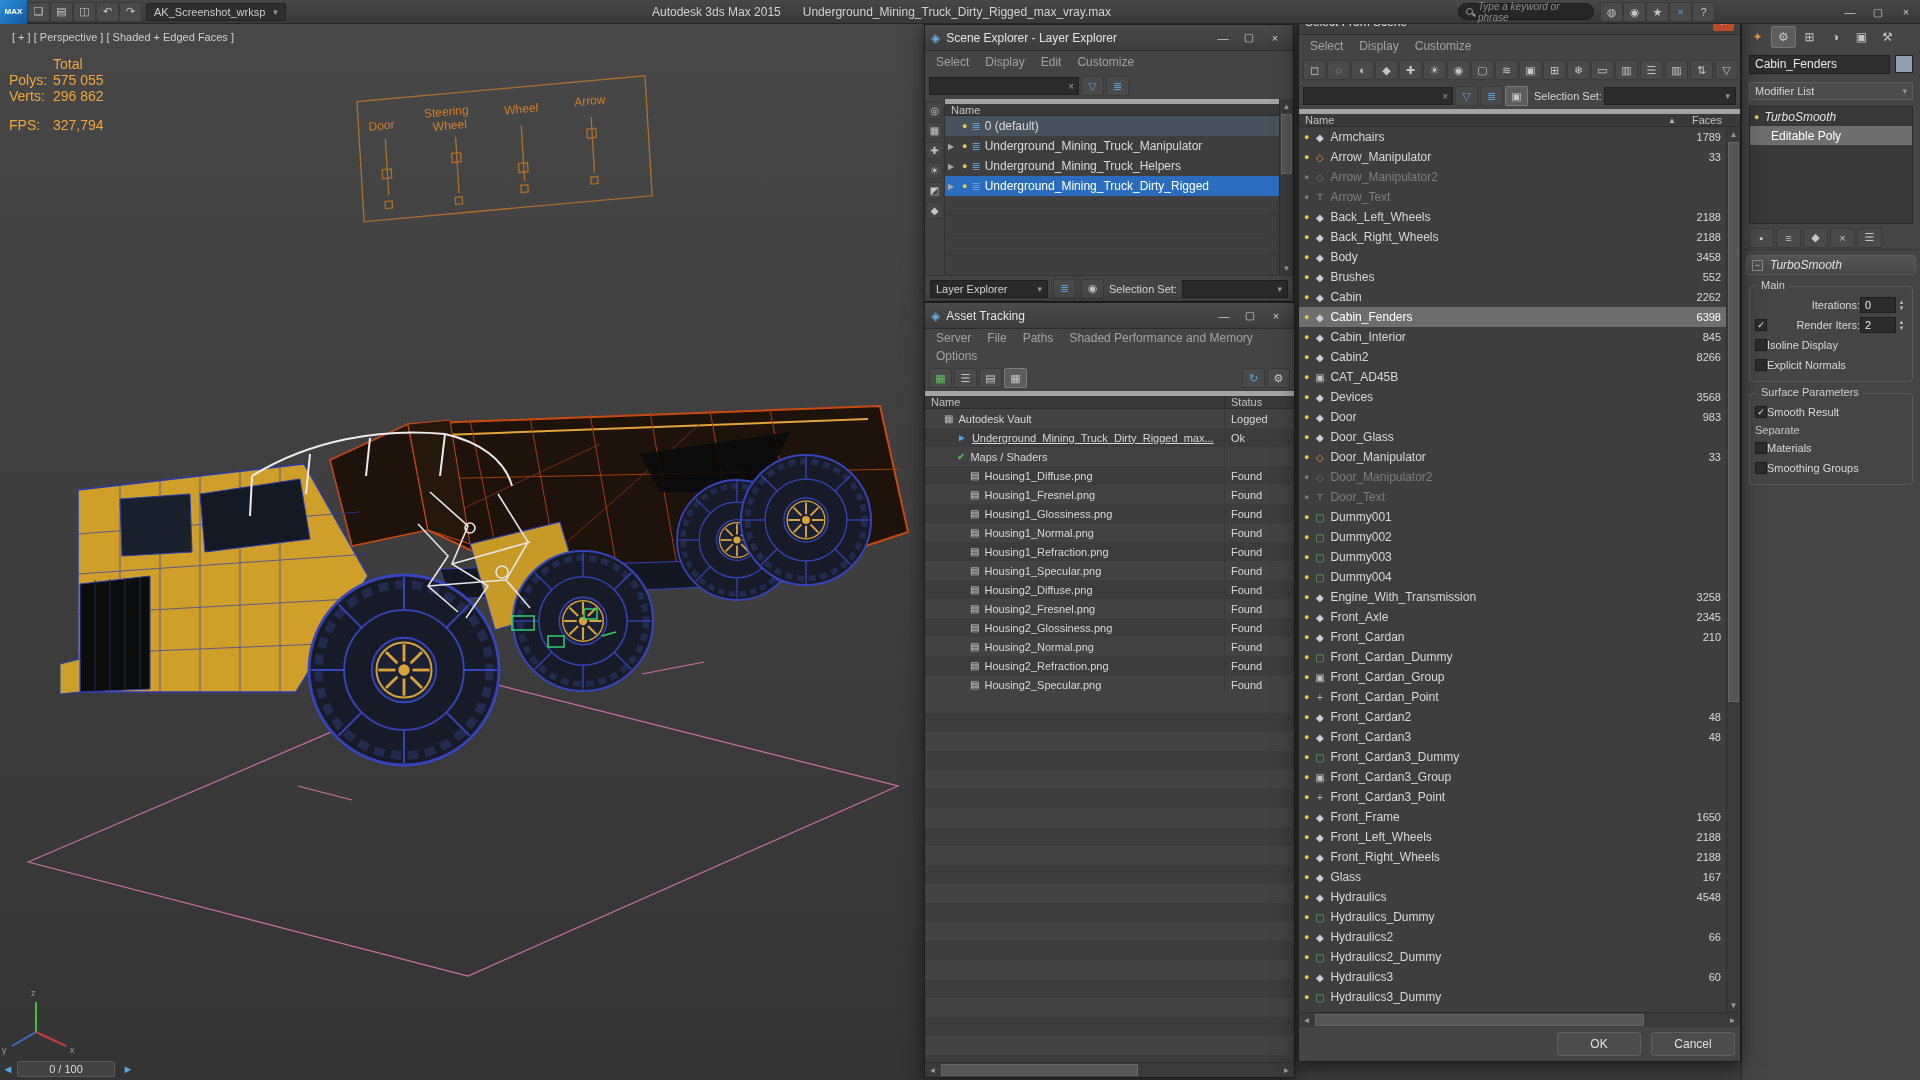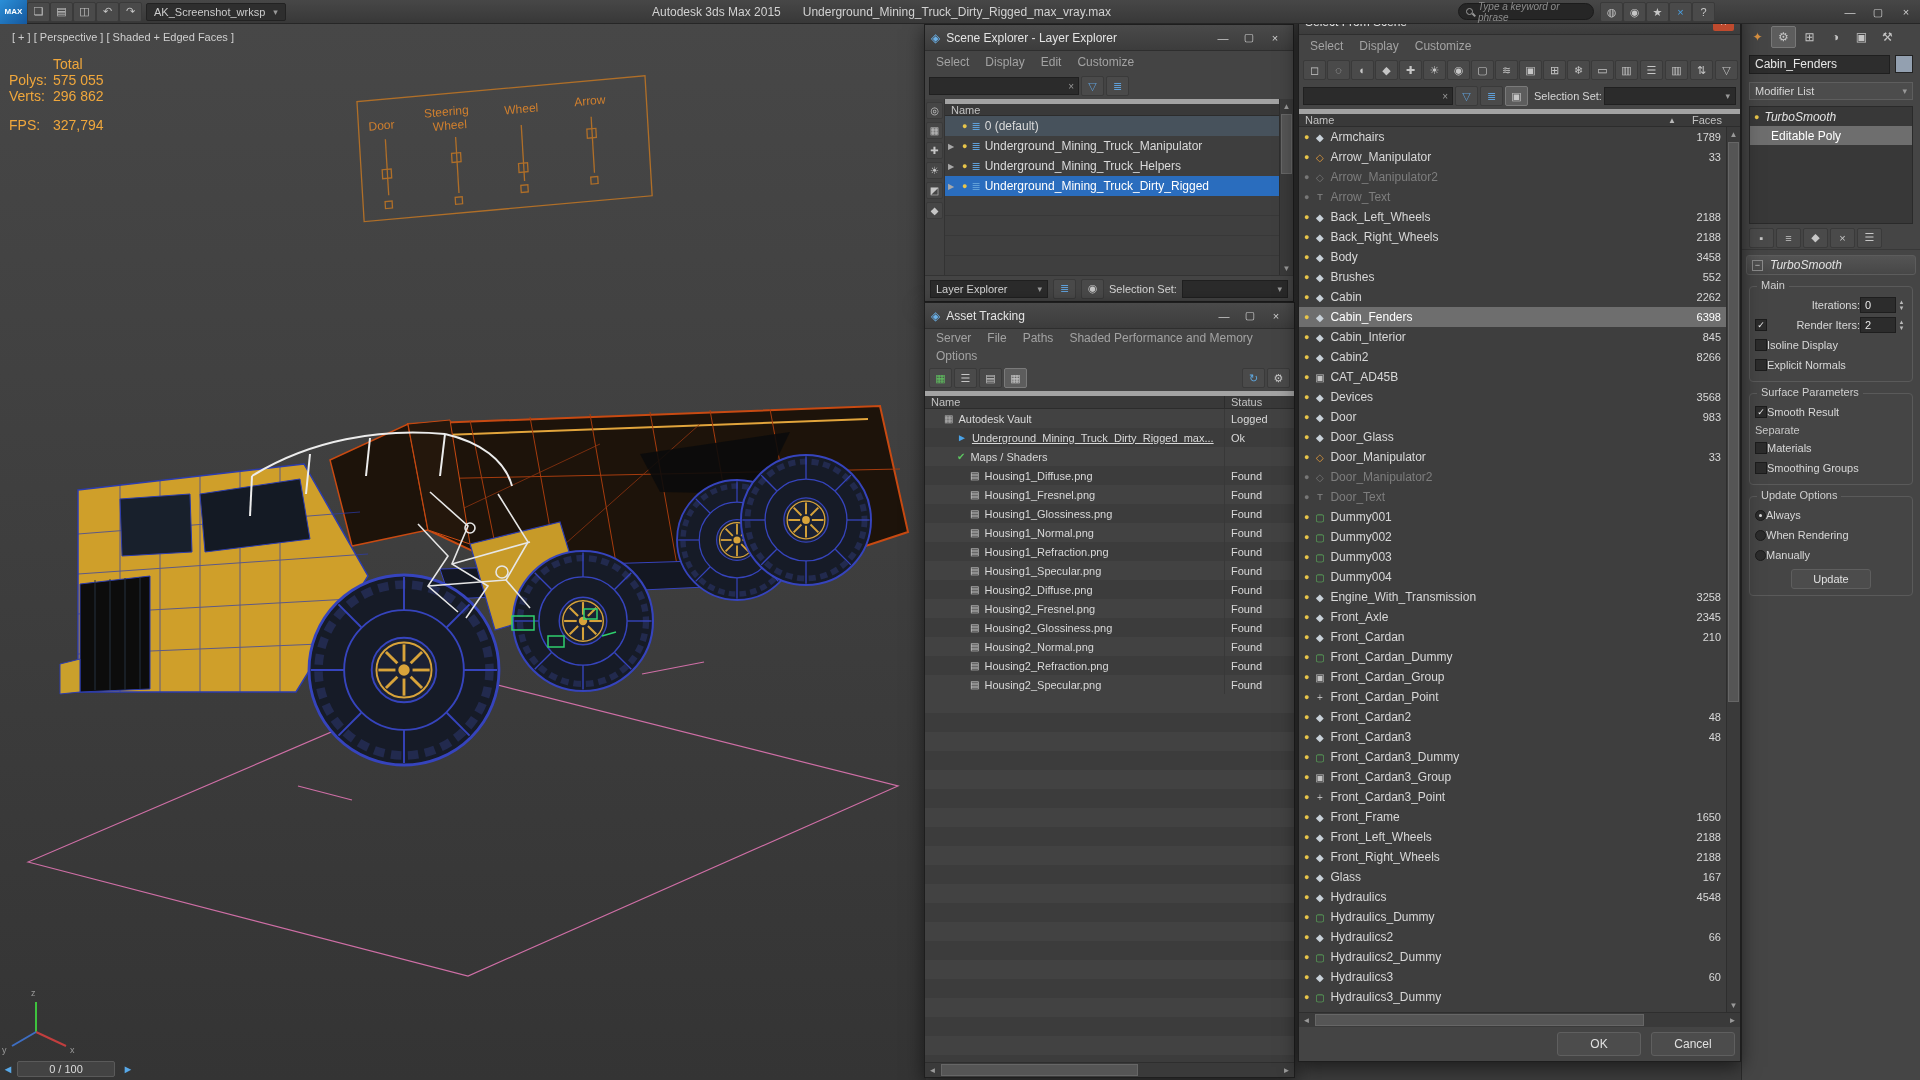--- a/index.html
+++ b/index.html
@@ -1056,29 +1056,13 @@
     <div class="sub-label">Separate</div>
     <div class="param">
       <span class="checkbox"></span>
       <span>Materials</span>
     </div>
     <div class="param">
       <span class="checkbox"></span>
       <span>Smoothing Groups</span>
     </div>
   </div>
-  <div class="group">
-    <span class="group-label">Update Options</span>
-    <div class="param">
-      <span class="radio on"></span>
-      <span>Always</span>
-    </div>
-    <div class="param">
-      <span class="radio"></span>
-      <span>When Rendering</span>
-    </div>
-    <div class="param">
-      <span class="radio"></span>
-      <span>Manually</span>
-    </div>
-    <div class="update-btn">Update</div>
-  </div>
 </div>
 
 </body></html>

